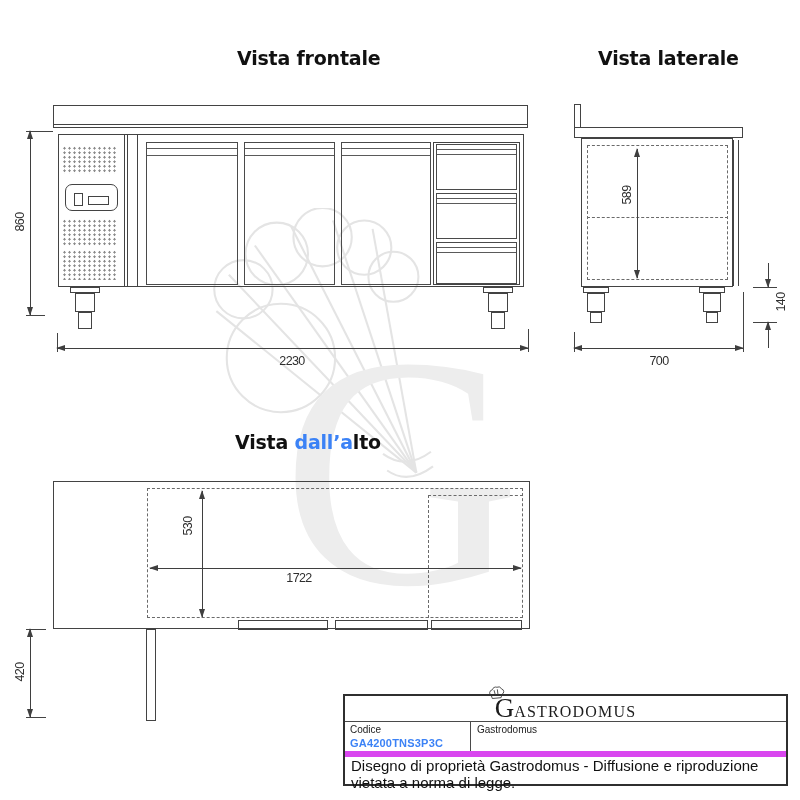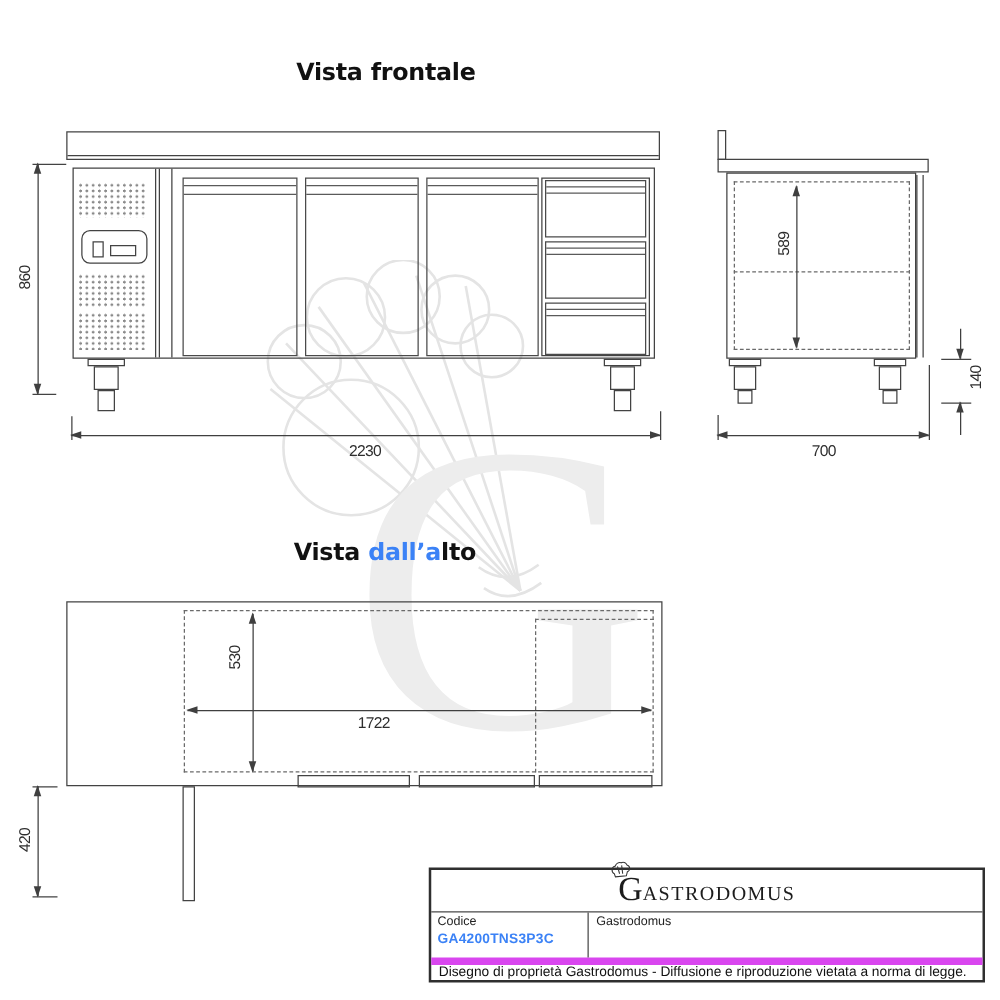--- a/index.html
+++ b/index.html
@@ -51,21 +51,21 @@
       border:2px solid #2f2f2f;box-sizing:border-box;background:#fff;z-index:4;
       display:flex;flex-direction:column;}
   .tb-row1{height:33px;border-bottom:1px solid #4a4a4a;display:flex;align-items:center;justify-content:center;}
   .tb-row2{height:37px;border-bottom:6px solid #d946ef;display:flex;}
   .tb-cell1{width:126px;border-right:1px solid #4a4a4a;padding:2px 5px;box-sizing:border-box;}
   .tb-cell2{flex:1;padding:2px 6px;box-sizing:border-box;}
   .tb-row3{flex:1;display:flex;align-items:center;padding:0 6px;}
   .tb-label{font-size:10px;color:#222;}
   .tb-code{font-size:11px;font-weight:700;color:#3b82f6;margin-top:2px;letter-spacing:0.2px;}
   .tb-desc{font-size:11.5px;color:#111;margin-top:3px;}
-  .tb-disc{font-size:11px;color:#111;}
+  .tb-disc{font-size:15px;color:#111;}
   .logo{position:relative;display:inline-flex;align-items:baseline;color:#1c1c1c;}
   .logo-g{font-family:"Liberation Serif",serif;font-size:27px;line-height:24px;}
   .logo-rest{font-family:"Liberation Serif",serif;font-size:16px;letter-spacing:1.2px;}
   .logo-hat{position:absolute;left:-7px;top:-10px;}
 </style>
 </head>
 <body>
 
 <div class="canvas">
 
@@ -81,20 +81,21 @@
     <circle cx="110" cy="24" r="28"></circle>
       <circle cx="150" cy="34" r="26"></circle>
       <circle cx="178" cy="62" r="24"></circle>
     <circle cx="70" cy="140" r="52"></circle>
     <path d="M168,232 q22,16 46,-2"></path>
       <path d="M172,248 q20,14 44,-4"></path>
   </svg>
   <div class="wm-g">G</div>
 
   <div class="vtitle" style="left:237px;top:47px">Vista frontale</div>
+  <div class="vtitle" style="left:598px;top:47px">Vista laterale</div>
   <div class="vtitle" style="left:235px;top:431px"><span>Vista </span><span class="muted">dall’a</span><span>lto</span></div>
 
   <div>
     <div class="bx" style="left:53px;top:105px;width:475px;height:23px"></div>
     <div class="hl" style="left:54px;top:124px;width:473px"></div>
     <div class="bx" style="left:58px;top:134px;width:466px;height:153px"></div>
     <div class="vl" style="left:124px;top:135px;height:151px"></div>
     <div class="vl" style="left:127px;top:135px;height:151px"></div>
     <div class="vl" style="left:137px;top:135px;height:151px"></div>
     <div class="grille" style="left:62px;top:146px;width:56px;height:28px"></div>

